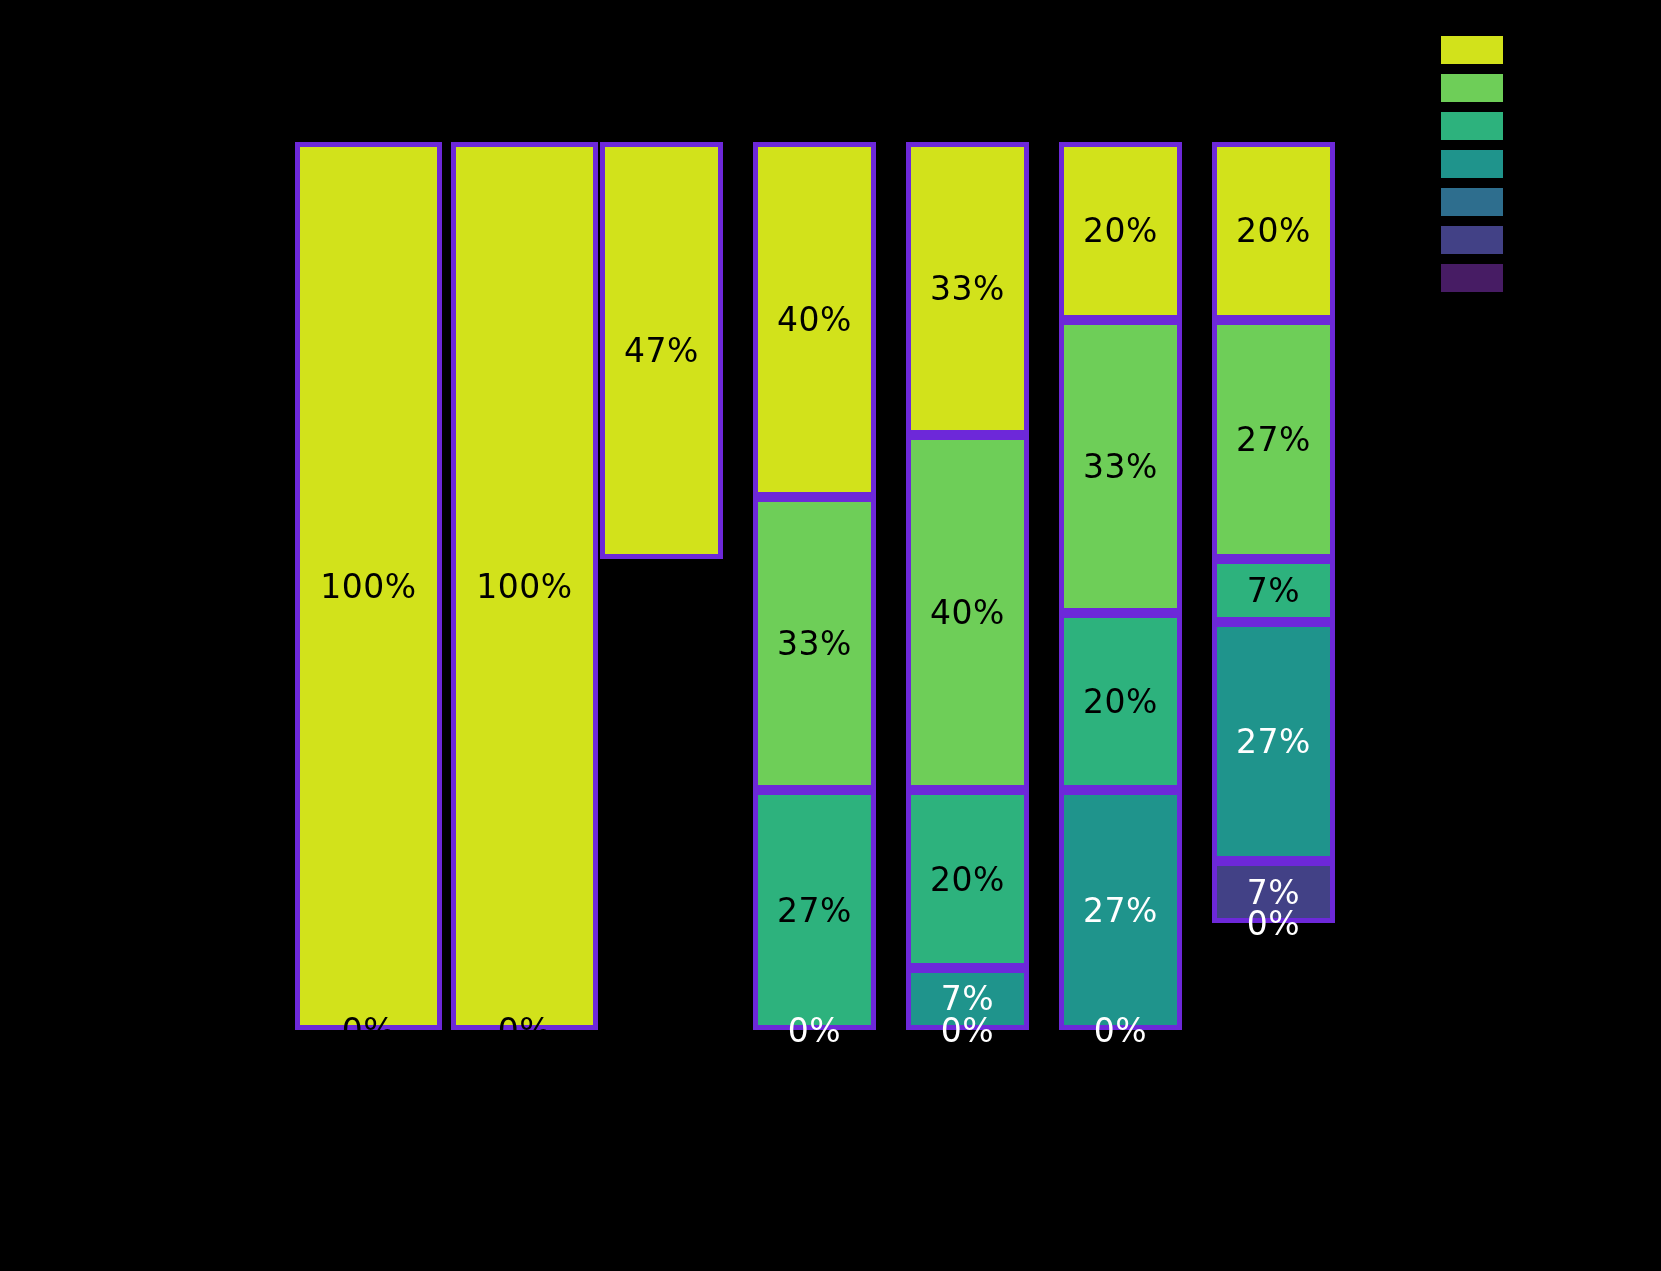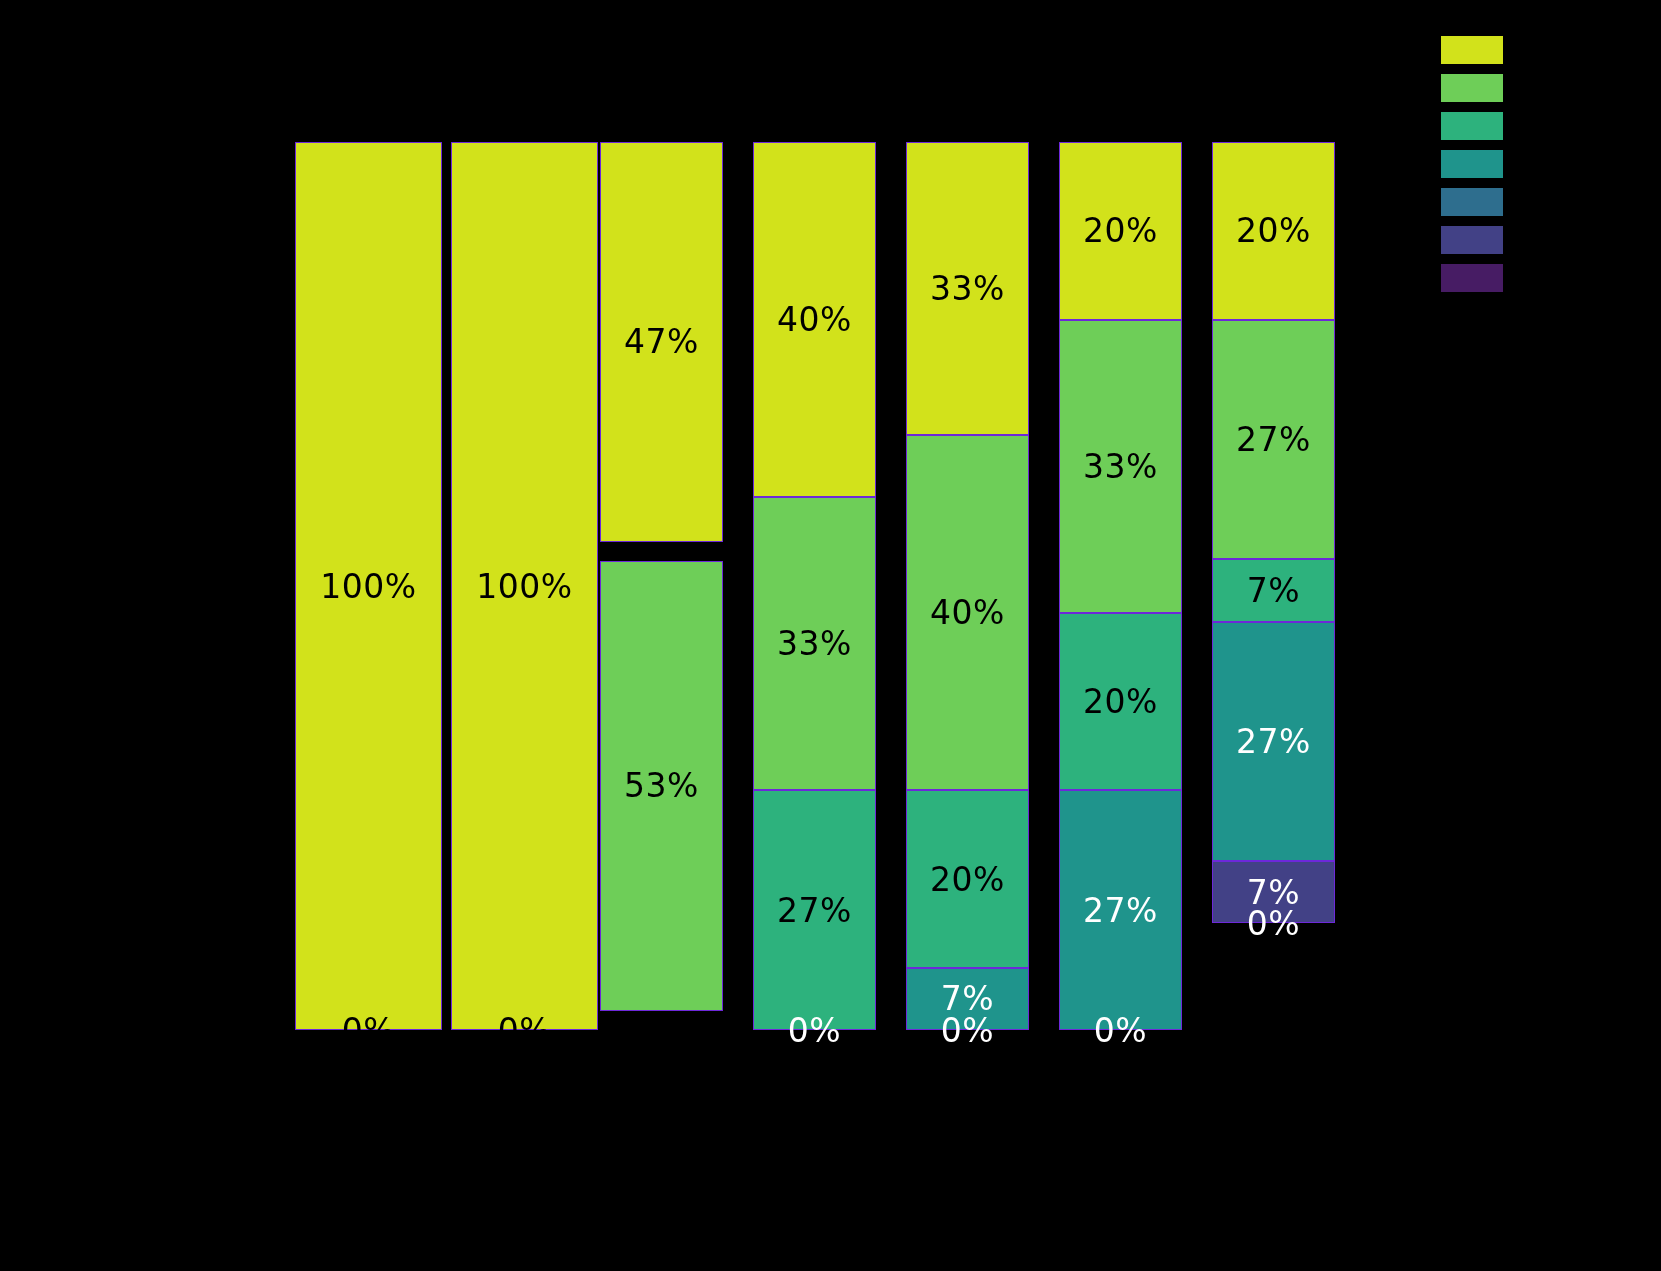--- a/index.html
+++ b/index.html
@@ -35,21 +35,21 @@
   .bar-stack {
     position: absolute;
     left: 0;
     width: 100%;
     display: flex;
     flex-direction: column;
   }
   .bar-segment {
     position: relative;
     box-sizing: border-box;
-    border: 1px solid #6d28d9;
+    border: 5px solid #6d28d9;
     display: flex;
     align-items: center;
     justify-content: center;
     overflow: visible;
   }
   .seg-label {
     font-size: 33px;
     line-height: 1;
     letter-spacing: 0.5px;
     white-space: nowrap;
@@ -164,23 +164,20 @@
           </div>
           <div class="bar-segment zero" style="background: rgb(110, 206, 88);">
             <span class="seg-label dark">0%</span>
           </div>
         </div>
       </div>
       <div class="bar-column" style="left: 600px; width: 123px; top: 142px; height: 888px;">
         <div class="bar-stack" style="top: 0px; height: 888px; gap: 19px;">
           <div class="bar-segment" style="background: rgb(210, 226, 27); height: 417.36px;">
             <span class="seg-label dark">47%</span>
-          </div>
-          <div class="bar-segment" style="background: rgb(110, 206, 88); height: 470.64px;">
-            <span class="seg-label dark">53%</span>
           </div>
           <div class="bar-segment zero" style="background: rgb(45, 178, 125);">
             <span class="seg-label dark">0%</span>
           </div>
         </div>
       </div>
       <div class="bar-column" style="left: 753px; width: 123px; top: 142px; height: 888px;">
         <div class="bar-stack" style="top: 0px; height: 888px;">
           <div class="bar-segment" style="background: rgb(210, 226, 27); height: 355.2px;">
             <span class="seg-label dark">40%</span>

